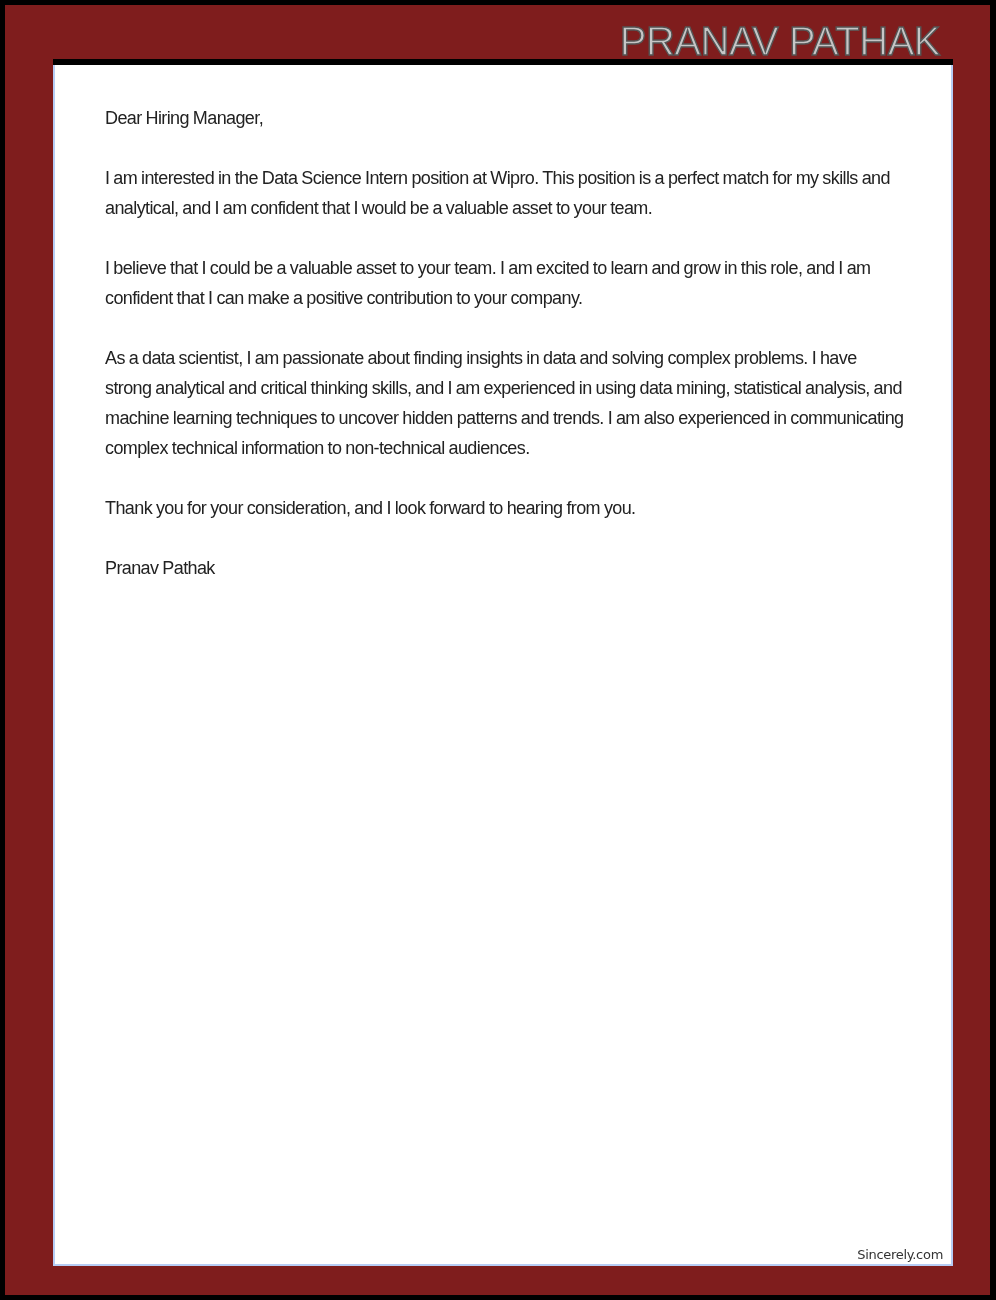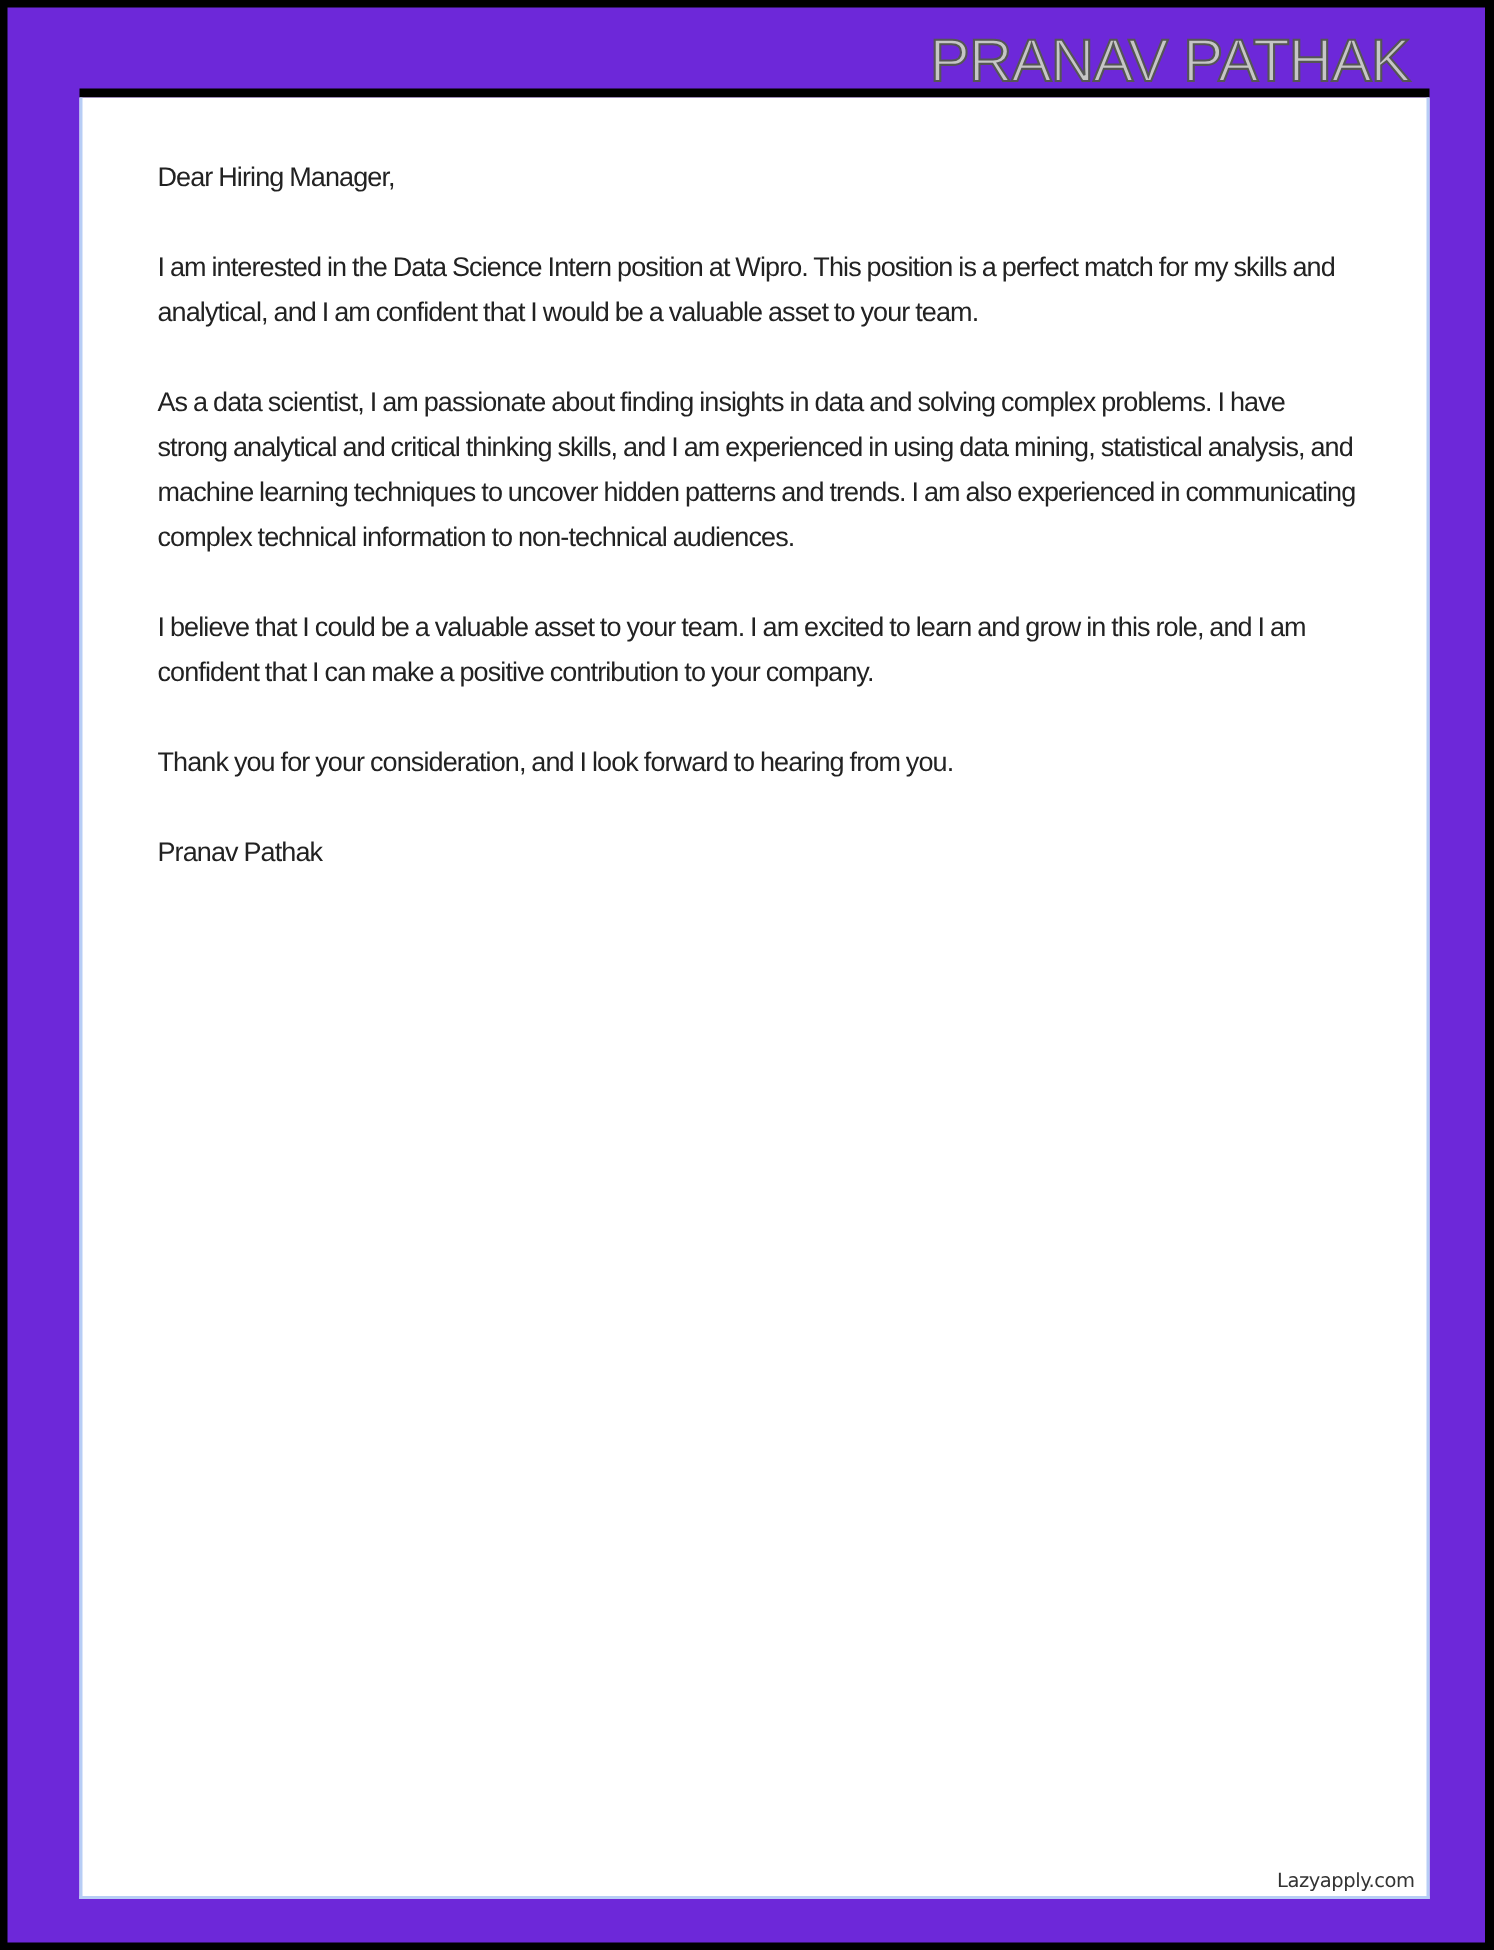--- a/index.html
+++ b/index.html
@@ -12,21 +12,21 @@
       background: #000000;
       position: relative;
       overflow: hidden;
     }
     .frame {
       position: absolute;
       left: 5px;
       top: 5px;
       width: 985px;
       height: 1290px;
-      background: #6d28d9;
+      background: #7f1d1d;
     }
     .header-name {
       position: absolute;
       right: 50px;
       top: 14px;
       font-family: "Liberation Sans", sans-serif;
       font-size: 40px;
       letter-spacing: -0.5px;
       color: #c6c6c6;
       -webkit-text-stroke: 1.4px #555555;
@@ -86,20 +86,20 @@
 </head>
 <body>
 
 <div class="frame">
   <div class="header-name">PRANAV PATHAK</div>
   <div class="top-rule"></div>
   <div class="page">
     <div class="letter">
       <p>Dear Hiring Manager,</p>
       <p>I am interested in the Data Science Intern position at Wipro. This position is a perfect match for my skills and analytical, and I am confident that I would be a valuable asset to your team.</p>
+      <p>I believe that I could be a valuable asset to your team. I am excited to learn and grow in this role, and I am confident that I can make a positive contribution to your company.</p>
       <p>As a data scientist, I am passionate about finding insights in data and solving complex problems. I have strong analytical and critical thinking skills, and I am experienced in using data mining, statistical analysis, and machine learning techniques to uncover hidden patterns and trends. I am also experienced in communicating complex technical information to non-technical audiences.</p>
-      <p>I believe that I could be a valuable asset to your team. I am excited to learn and grow in this role, and I am confident that I can make a positive contribution to your company.</p>
       <p>Thank you for your consideration, and I look forward to hearing from you.</p>
       <p class="signature">Pranav Pathak</p>
     </div>
-    <div class="footer-brand">Lazyapply.com</div>
+    <div class="footer-brand">Sincerely.com</div>
   </div>
 </div>
 
 </body></html>

